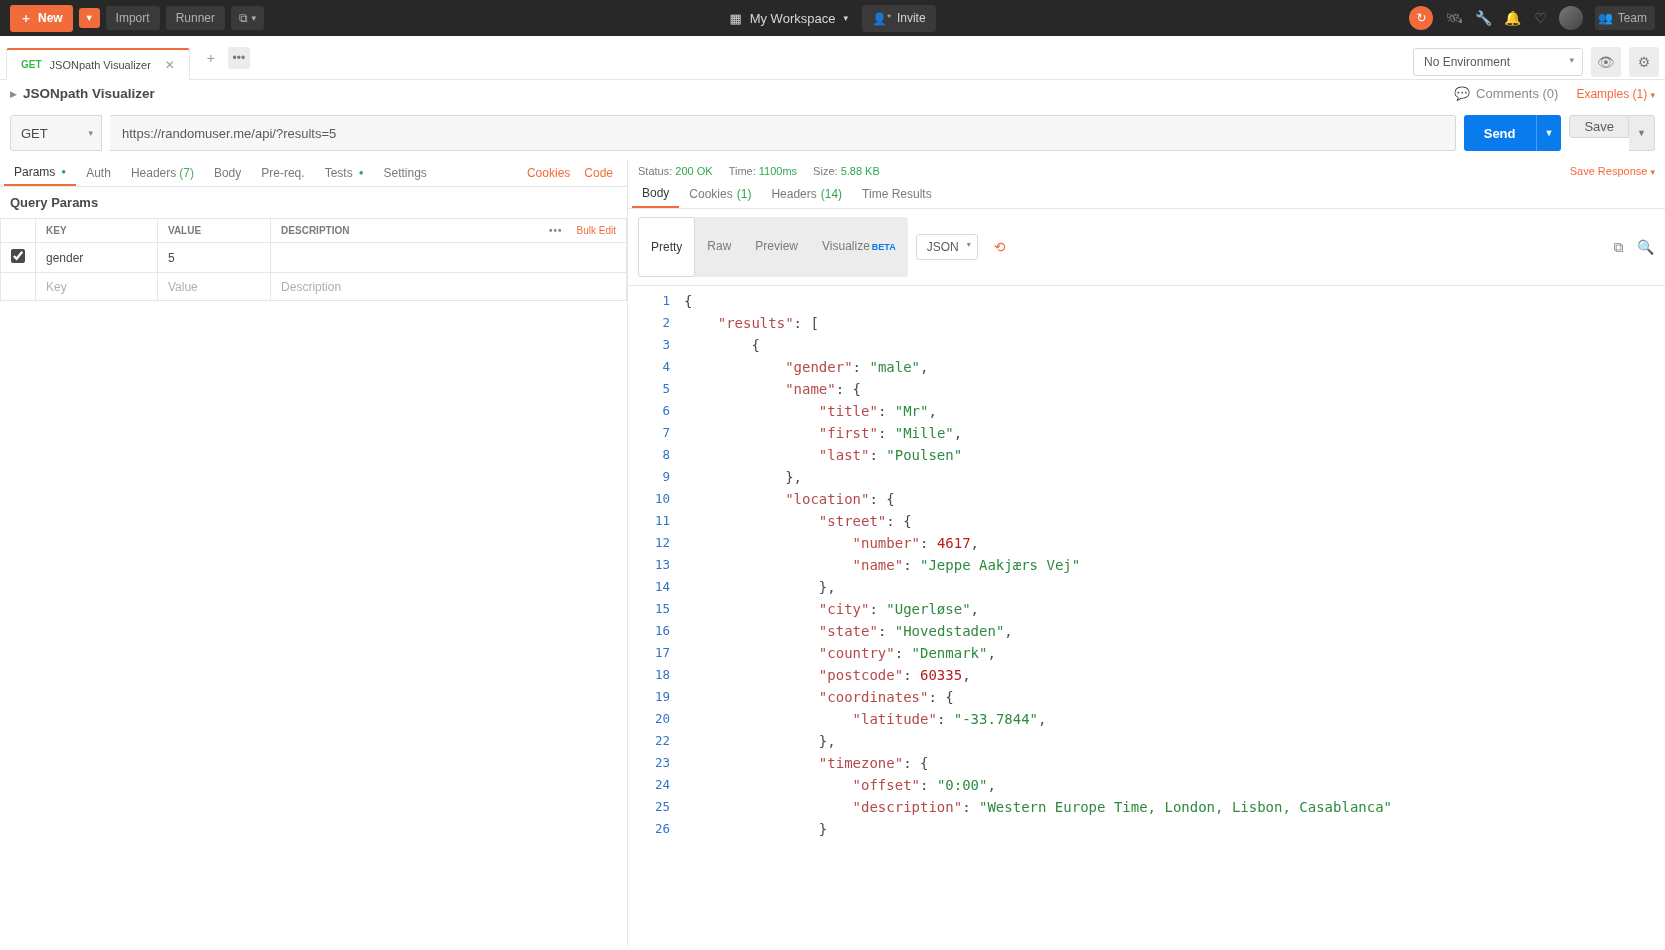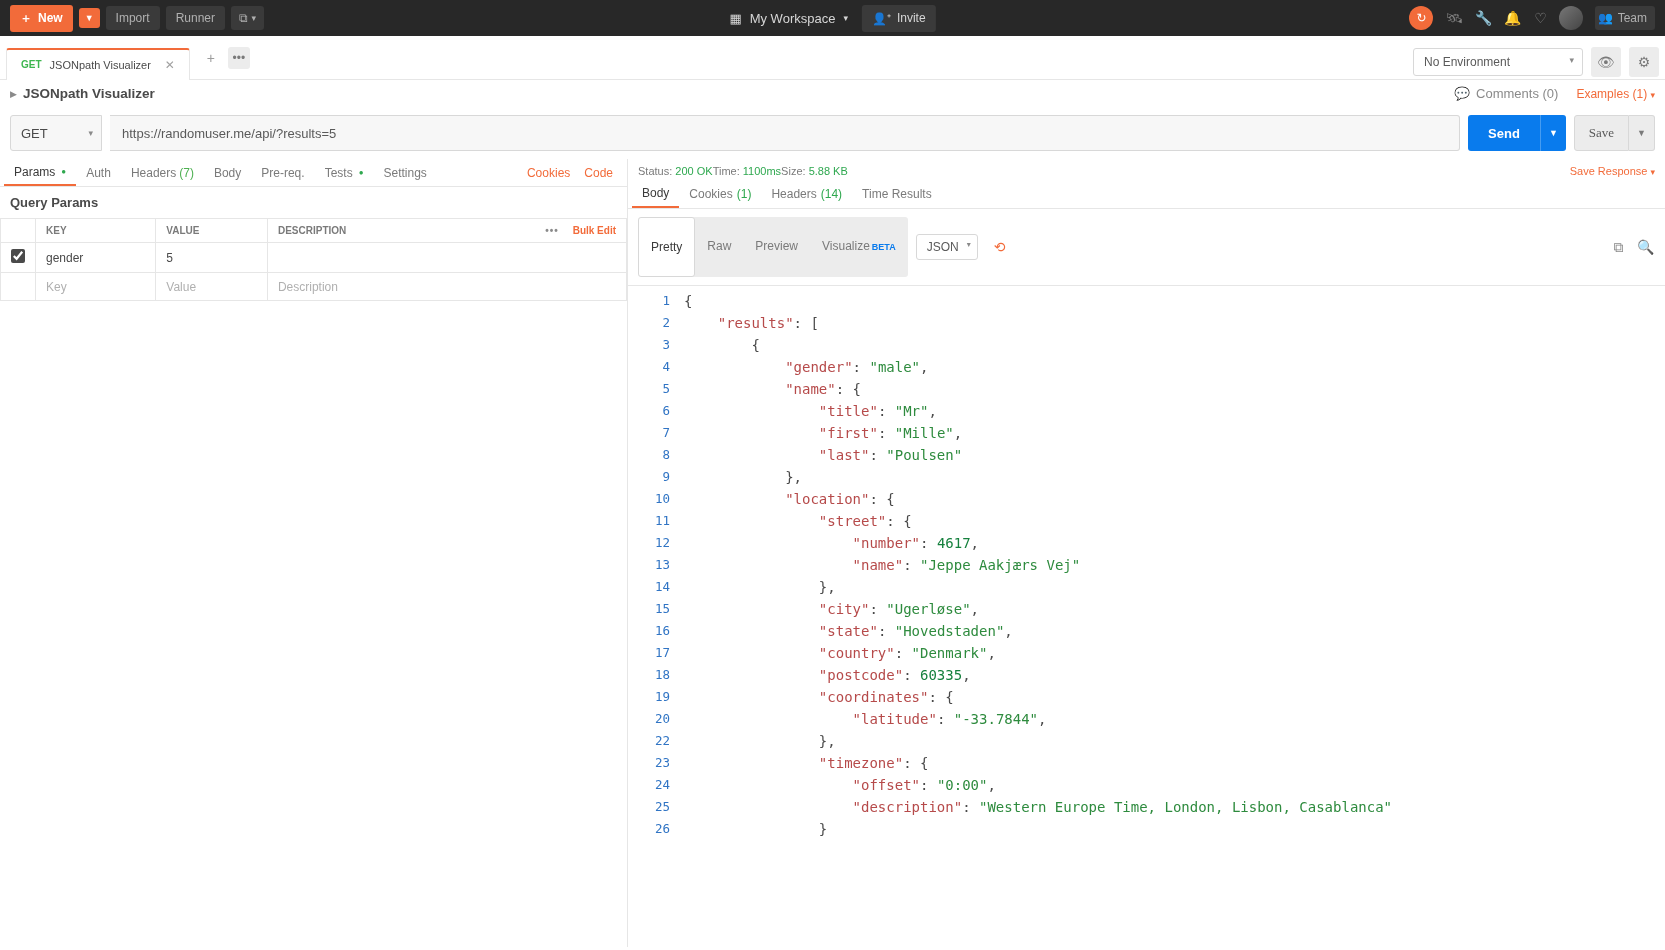--- a/index.html
+++ b/index.html
@@ -39,44 +39,44 @@
 .examples-link { color:#f26b3a; font-size:12px;}
 
 .url-row { padding:8px 10px; display:flex; gap:8px;}
 .method-select { width:92px; border:1px solid #d8d8d8; background:#f7f7f7; border-radius:3px 0 0 3px; padding:0 10px; font-size:13px; color:#4a4a4a; position:relative; display:flex; align-items:center; height:36px;}
 .method-select::after{content:"▾"; position:absolute; right:8px; color:#8a8a8a; font-size:9px;}
 .url-input { flex:1; border:1px solid #d8d8d8; border-left:none; border-radius:0 3px 3px 0; height:36px; display:flex; align-items:center; padding:0 12px; color:#5a5a5a; font-size:13px; background:#f7f7f7;}
 .btn-send { display:flex;}
 .btn-send-main { background:#097bed; color:#fff; border:none; border-radius:3px 0 0 3px; padding:0 20px; height:36px; font-size:13px; font-weight:600; display:flex; align-items:center;}
 .btn-send-dd { background:#097bed; color:#fff; border:none; border-left:1px solid rgba(255,255,255,0.25); border-radius:0 3px 3px 0; padding:0 8px; height:36px; font-size:9px;}
 .btn-save { display:flex;}
-.btn-save-main { background:#ececec; border:1px solid #d8d8d8; color:#5a5a5a; border-radius:3px 0 0 3px; padding:8px 14px; height:36px; font-size:13px; display:flex; align-items:center;font-family:Liberation Serif, serif;}
+.btn-save-main { background:#ececec; border:1px solid #d8d8d8; color:#5a5a5a; border-radius:3px 0 0 3px; padding:8px 14px; height:23px; font-size:13px; display:flex; align-items:center;}
 .btn-save-dd { background:#ececec; border:1px solid #d8d8d8; border-left:none; color:#7a7a7a; border-radius:0 3px 3px 0; padding:0 8px; height:36px; font-size:9px;}
 
 .main-split { display:flex; height:calc(100vh - 36px - 44px - 30px - 52px);}
 .left-pane { width:628px; border-right:1px solid #e6e6e6; display:flex; flex-direction:column;}
 .req-tabs { border-bottom:1px solid #e6e6e6; display:flex; font-size:12px; color:#7a7a7a; padding:0 4px; height:28px; align-items:center;}
 .req-tab { padding:0 10px; height:100%; display:flex; align-items:center; gap:3px; cursor:pointer;}
 .req-tab.active { color:#3a3a3a; border-bottom:2px solid #f26b3a; font-weight:500;}
 .req-tab .count { color:#4eb052;}
 .dot-green::after{content:"●"; color:#2fa84f; font-size:8px; margin-left:3px;}
 .req-tabs-right { margin-left:auto; display:flex; gap:14px; padding-right:10px; color:#f26b3a;}
 .qp-header { padding:8px 10px; font-size:13px; color:#4a4a4a; font-weight:600;}
 .param-table { width:100%; border-collapse:collapse; font-size:11px;}
 .param-table th { text-align:left; font-size:10px; color:#7a7a7a; font-weight:600; padding:6px 10px; border:1px solid #e6e6e6;}
 .param-table td { padding:6px 10px; border:1px solid #e6e6e6; color:#4a4a4a; font-size:12px; height:28px;}
 .param-table .cb-cell { width:30px; text-align:center;}
 .param-table .placeholder { color:#b0b0b0;}
 .param-th-right { display:flex; align-items:center; justify-content:flex-end; gap:14px;}
-.bulk-edit { color:#f26b3a; font-weight:700;}
+.bulk-edit { color:#f26b3a; font-weight:400;}
 .more-dots { color:#8a8a8a; letter-spacing:1px;}
 input[type=checkbox]{ width:14px;height:14px; accent-color:#4a4a4a;}
 
 .right-pane { flex:1; display:flex; flex-direction:column; }
-.status-row { padding:6px 10px 2px; display:flex; align-items:flex-end; font-size:11px; color:#7a7a7a;}
+.status-row { padding:6px 10px 2px; display:flex; align-items:flex-end; gap:16px; font-size:11px; color:#7a7a7a;}
 .status-row .lbl { color:#7a7a7a;}
 .status-row .val-green { color:#2ea84f;}
 .save-resp { margin-left:auto; color:#f26b3a;}
 .resp-tabs { display:flex; padding:0 4px; border-bottom:1px solid #e6e6e6; height:30px; align-items:center; font-size:12px; color:#7a7a7a;}
 .resp-tab { padding:0 10px; height:100%; display:flex; align-items:center; gap:4px;}
 .resp-tab.active { color:#3a3a3a; border-bottom:2px solid #f26b3a; font-weight:500;}
 .resp-toolbar { padding:8px 10px; display:flex; align-items:center; gap:8px;}
 .view-tabs { display:flex; background:#ececec; border-radius:3px; overflow:hidden;}
 .view-tab { padding:22px 12px; font-size:12px; color:#7a7a7a; cursor:pointer;}
 .view-tab.active { background:#fff; color:#3a3a3a; border:1px solid #d8d8d8; border-radius:3px;}
@@ -85,21 +85,21 @@
 .json-dd::after{content:"▾"; position:absolute; right:6px; font-size:8px; color:#8a8a8a;}
 .wrap-btn { padding:6px 8px; color:#f26b3a; font-size:14px;}
 .toolbar-right { margin-left:auto; display:flex; gap:14px; color:#8a8a8a; font-size:14px;}
 
 .json-body { flex:1; overflow:auto; font-family:"SF Mono",Menlo,Consolas,monospace; font-size:14px; line-height:22px; padding:4px 0; border-top:1px solid #e6e6e6;}
 .json-line { display:flex;}
 .json-line .ln { width:56px; text-align:right; padding-right:14px; color:#3074c4; user-select:none; font-size:12.5px;}
 .json-line .code { white-space:pre;}
 .j-key { color:#b64a4a;}
 .j-str { color:#2e8b3e;}
-.j-num { color:#15803d;}
+.j-num { color:#b91c1c;}
 .j-punc { color:#4a4a4a;}
 </style>
 </head>
 <body>
 
 <div class="topbar">
   <div class="btn-new">
     <span>＋</span>
     <span>New</span>
   </div>

